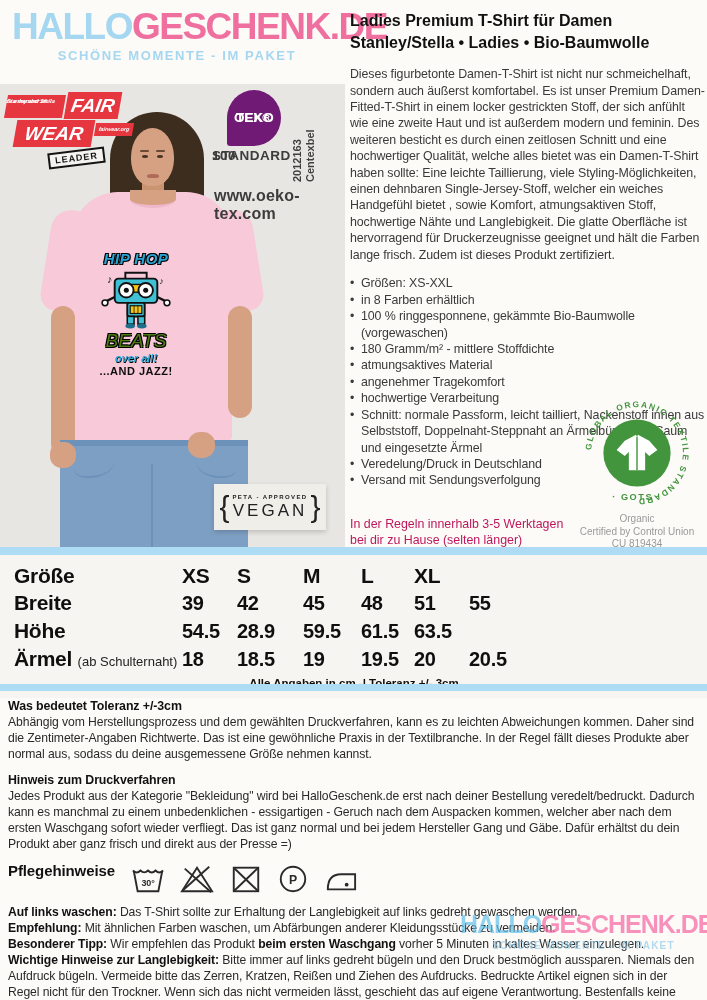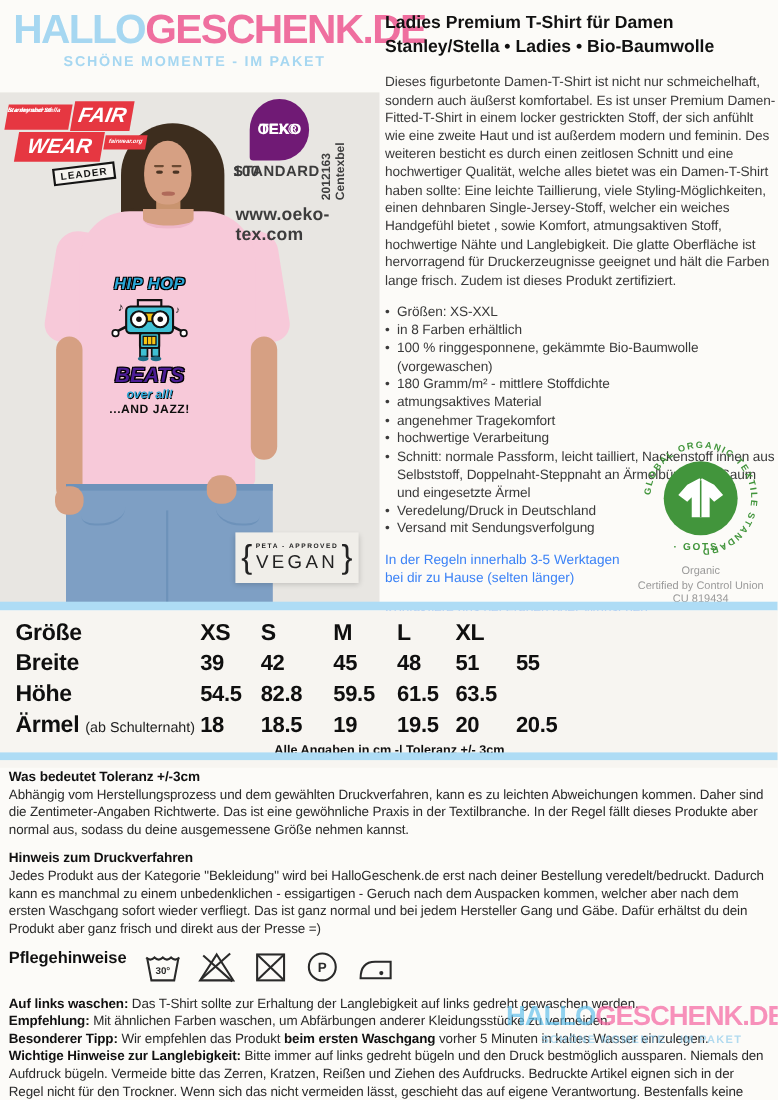--- a/index.html
+++ b/index.html
@@ -15,21 +15,21 @@
   .logo-pink{color:#ef6f9f;}
   .logo-tagline{font-size:13px;font-weight:bold;color:#a6d7f1;letter-spacing:1.6px;margin-top:3px;}
 
   
   .right-col{position:absolute;left:350px;top:10px;width:356px;}
   .prod-title{font-size:16px;font-weight:bold;line-height:1.35;color:#111;}
   .prod-desc{font-size:12.4px;line-height:16.4px;color:#3a3a3a;margin-top:13px;letter-spacing:-0.1px;}
   .bullets{list-style:none;margin:9px 0 0 0;padding:0;font-size:12.4px;line-height:16.4px;color:#3a3a3a;}
   .bullets li{padding-left:11px;position:relative;letter-spacing:-0.1px;}
   .bullets li::before{content:"•";position:absolute;left:0;}
-  .delivery,.contact{font-size:12.4px;line-height:16.4px;color:#3b82f6;margin-top:12px;width:250px;}
+  .delivery,.contact{font-size:12.4px;line-height:16.4px;color:#be185d;margin-top:27px;width:250px;}
   .email{font-size:13px;font-weight:bold;color:#111;margin-top:14px;text-decoration:none;display:inline-block;}
 
   
   .gots{position:absolute;left:572px;top:398px;width:130px;text-align:center;}
   .gots-cap{font-size:10px;line-height:12.5px;color:#999;margin-top:1px;}
 
   
   .photo{position:absolute;left:0;top:84px;width:345px;height:464px;background:#e8e6e2;overflow:hidden;}
   .photo *{position:absolute;}
   .hair{left:110px;top:28px;width:94px;height:200px;background:#3d2d1e;border-radius:48px 48px 42% 42%;}
@@ -53,21 +53,21 @@
   .pocket-l{left:74px;top:366px;width:40px;height:26px;border-bottom:2px solid #6d92ba;border-radius:0 0 60% 30%;}
   .pocket-r{left:196px;top:366px;width:40px;height:26px;border-bottom:2px solid #6d92ba;border-radius:0 0 30% 60%;}
   .hand-r{left:188px;top:348px;width:27px;height:26px;background:#d6a083;border-radius:45%;}
   .hand-l{left:50px;top:358px;width:26px;height:26px;background:#d6a083;border-radius:45%;}
 
   
   .print{left:84px;top:166px;width:104px;text-align:center;}
   .print *{position:static;}
   .outline{text-shadow:1px 1px 0 #000,-1px 1px 0 #000,1px -1px 0 #000,-1px -1px 0 #000;}
   .print-l1{font-size:15px;font-weight:900;font-style:italic;color:#2aa6d6;letter-spacing:0.5px;}
-  .print-l2{font-size:19px;font-weight:700;font-style:italic;color:#4c1d95;margin-top:-3px;}
+  .print-l2{font-size:19px;font-weight:400;font-style:italic;color:#4d7c0f;margin-top:-3px;}
   .print-l3{font-size:11px;font-weight:bold;font-style:italic;color:#2aa6d6;text-shadow:0.7px 0.7px 0 #000;}
   .print-l4{font-size:11px;font-weight:900;color:#0e0e0e;margin-top:1px;letter-spacing:0.5px;}
 
   
   .fairwear{left:6px;top:8px;width:126px;height:76px;}
   .fw-member{left:0;top:3px;width:58px;height:23px;background:#e63741;transform:skewX(-10deg);color:#fff;font-size:5.6px;font-weight:bold;font-style:italic;text-align:center;line-height:1.35;padding-top:3px;box-sizing:border-box;}
   .fw-fair{left:60px;top:0;width:54px;height:27px;background:#e63741;transform:skewX(-10deg);color:#fff;font-weight:900;font-style:italic;font-size:19px;line-height:27px;text-align:center;}
   .fw-wear{left:9px;top:28px;width:78px;height:27px;background:#e63741;transform:skewX(-10deg);color:#fff;font-weight:900;font-style:italic;font-size:19px;line-height:27px;text-align:center;}
   .fw-url{left:89px;top:31px;width:38px;height:13px;background:#e63741;transform:skewX(-10deg);color:#fff;font-size:5.4px;font-weight:bold;font-style:italic;line-height:13px;text-align:center;}
   .fw-leader{left:42px;top:58px;background:#f5f3ef;border:2px solid #141414;color:#141414;font-weight:900;font-size:9px;letter-spacing:1px;padding:1px 5px;transform:rotate(-7deg);}
@@ -275,21 +275,21 @@
     <div class="val">39</div>
     <div class="val">42</div>
     <div class="val">45</div>
     <div class="val">48</div>
     <div class="val">51</div>
     <div class="val">55</div>
   </div>
   <div class="trow">
     <div class="lbl">Höhe</div>
     <div class="val">54.5</div>
-    <div class="val">82.8</div>
+    <div class="val">28.9</div>
     <div class="val">59.5</div>
     <div class="val">61.5</div>
     <div class="val">63.5</div>
   </div>
   <div class="trow">
     <div class="lbl"><span>Ärmel</span> <span class="lbl-small">(ab Schulternaht)</span></div>
     <div class="val">18</div>
     <div class="val">18.5</div>
     <div class="val">19</div>
     <div class="val">19.5</div>

